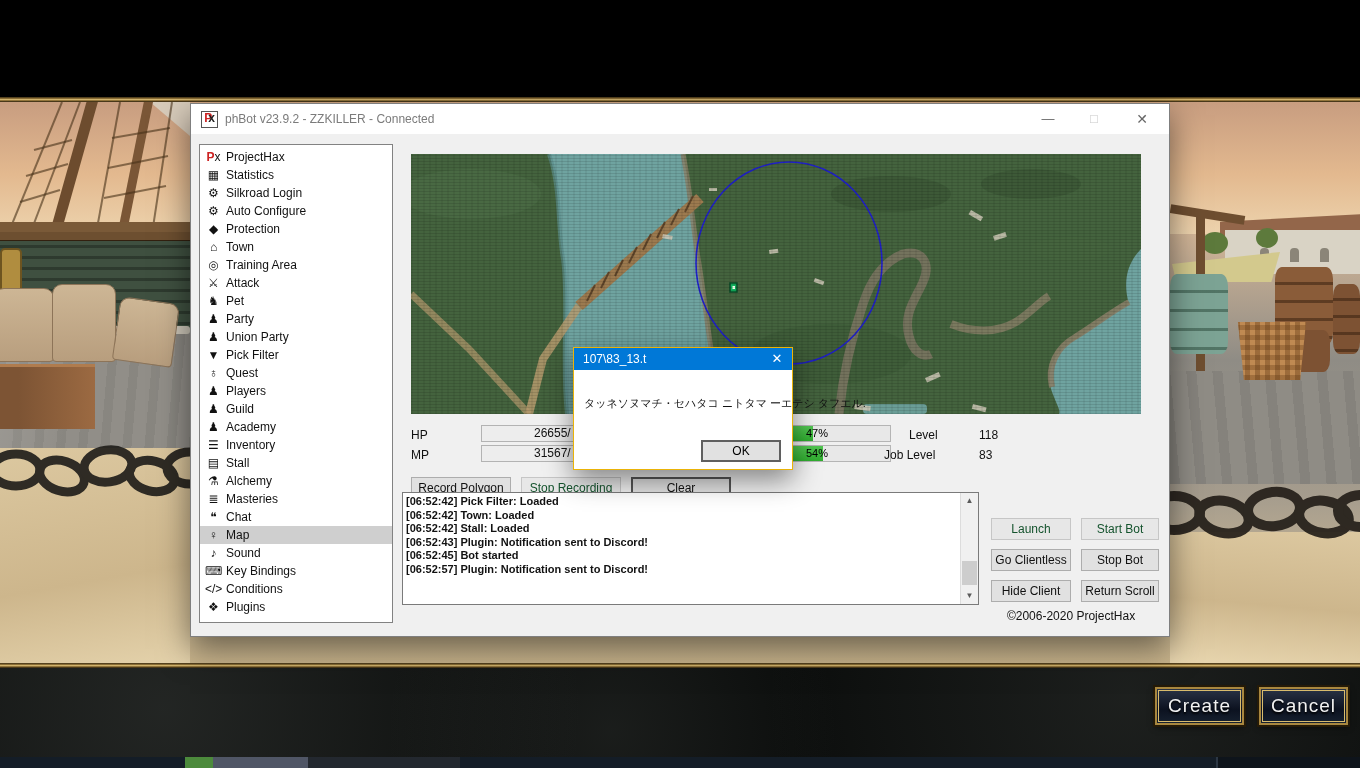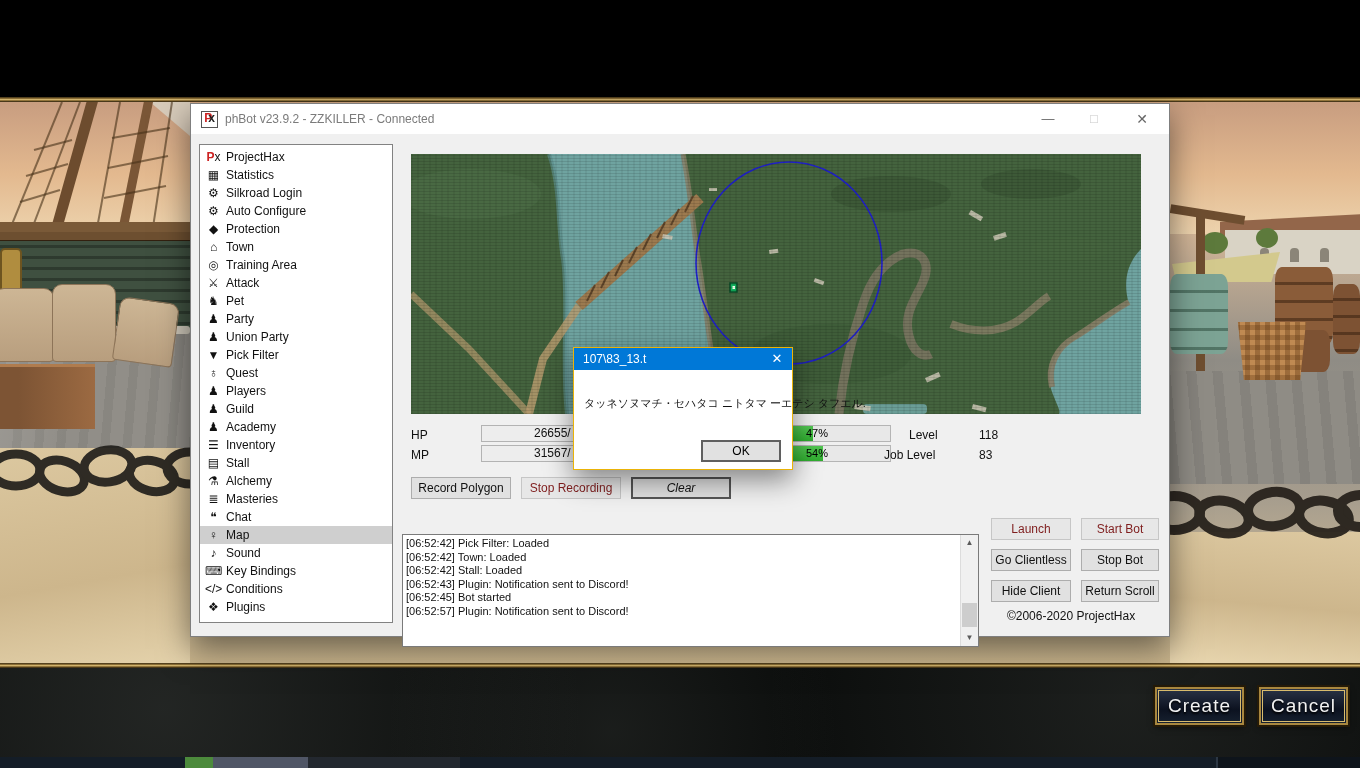--- a/index.html
+++ b/index.html
@@ -103,25 +103,25 @@
 
   .statlabel{position:absolute;font-size:12px;color:#111;}
   .statfield{position:absolute;width:257px;height:17px;background:#ededed;border:1px solid #b3b3b3;box-sizing:border-box;
     font-size:12px;line-height:15px;padding-left:52px;color:#111;white-space:nowrap;overflow:hidden;}
   .pbar{position:absolute;width:148px;height:17px;background:#e8e8e8;border:1px solid #b5b5b5;box-sizing:border-box;}
   .pfill{position:absolute;left:0;top:0;height:15px;background:linear-gradient(180deg,#52c552,#2fae2f);}
   .ptext{position:absolute;left:0;top:1px;width:146px;text-align:center;font-size:11px;color:#000;}
 
   .wbutton{position:absolute;height:22px;background:#e1e1e1;border:1px solid #adadad;box-sizing:border-box;
     text-align:center;line-height:20px;font-size:12px;color:#111;cursor:pointer;}
-  .wbutton.disabled{color:#7f1d1d;background:#e7e7e7;border-color:#c6c6c6;cursor:default;}
-  .wbutton.focused{border:2px solid #555;line-height:18px;font-style:italic;}
-
-  .logbox{position:absolute;left:211px;top:430px;width:577px;height:113px;background:#fff;border:1px solid #7a7a7a;
-    box-sizing:border-box;overflow:hidden;}
+  .wbutton.disabled{color:#14532d;background:#e7e7e7;border-color:#c6c6c6;cursor:default;}
+  .wbutton.focused{border:2px solid #555;line-height:18px;}
+
+  .logbox{position:absolute;left:211px;top:388px;width:577px;height:113px;background:#fff;border:1px solid #7a7a7a;
+    box-sizing:border-box;overflow:hidden;font-weight:bold;}
   .loglines{position:absolute;left:3px;top:2px;right:20px;font-size:11px;line-height:13.5px;color:#111;white-space:nowrap;}
   .vscroll{position:absolute;right:0;top:0;width:17px;height:111px;background:#f0f0f0;border-left:1px solid #dcdcdc;}
   .varrow{position:absolute;left:0;width:17px;height:16px;text-align:center;font-size:8px;color:#5a5a5a;line-height:16px;cursor:pointer;}
   .vthumb{position:absolute;left:1px;width:15px;height:24px;background:#cdcdcd;cursor:pointer;}
 
   .copyright{position:absolute;left:800px;top:505px;width:160px;text-align:center;font-size:12px;color:#111;}
 
   
   .dialog{position:absolute;left:573px;top:347px;width:220px;height:123px;background:#fff;border:1px solid #eab308;
     box-sizing:border-box;box-shadow:0 10px 26px rgba(0,0,0,.45);font-size:12px;}

